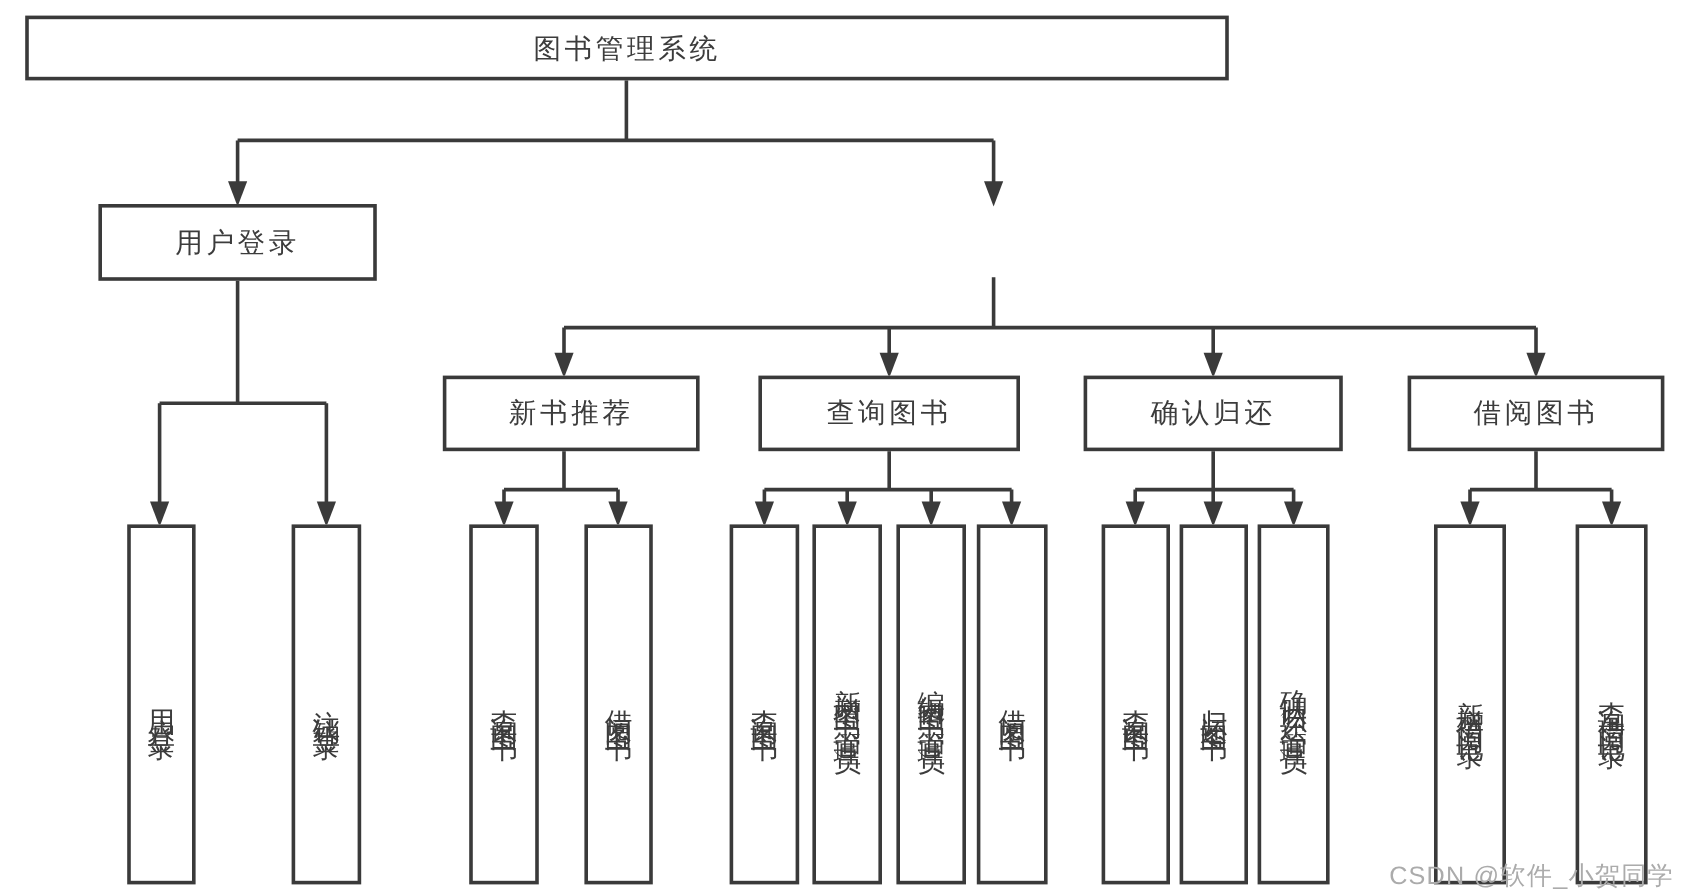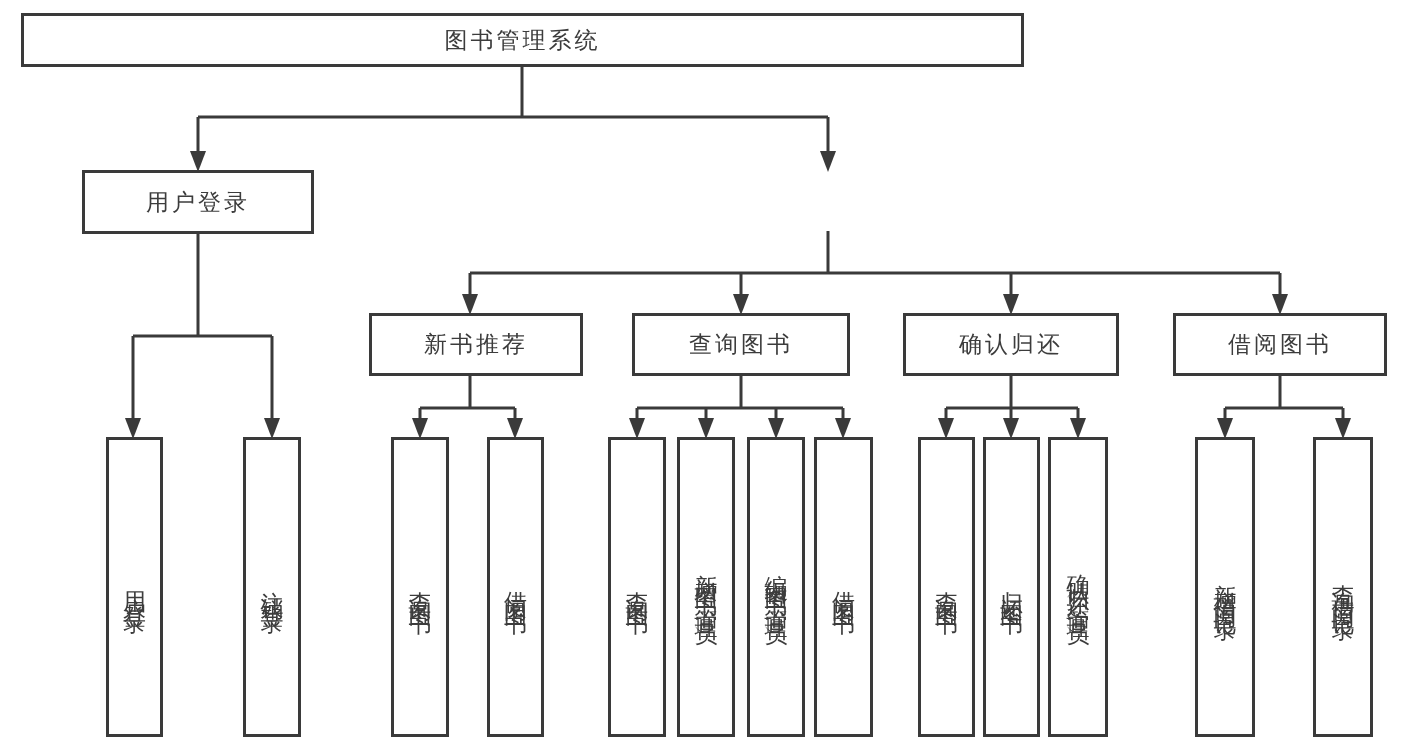--- a/index.html
+++ b/index.html
@@ -100,14 +100,15 @@
   <div class="leaf" style="left:608px;width:58px">查询图书</div>
   <div class="leaf" style="left:677px;width:58px">新增图书（管理员）</div>
   <div class="leaf" style="left:747px;width:58px">编辑图书（管理员）</div>
   <div class="leaf" style="left:814px;width:59px">借阅图书</div>
   <div class="leaf" style="left:918px;width:57px">查询图书</div>
   <div class="leaf" style="left:983px;width:57px">归还图书</div>
   <div class="leaf" style="left:1048px;width:60px">确认归还（管理员）</div>
   <div class="leaf" style="left:1195px;width:60px">新增借阅记录</div>
   <div class="leaf" style="left:1313px;width:60px">查询借阅记录</div>
 
+  <div class="watermark">CSDN @软件_小贺同学</div>
 
 </div>
 
 </body></html>

